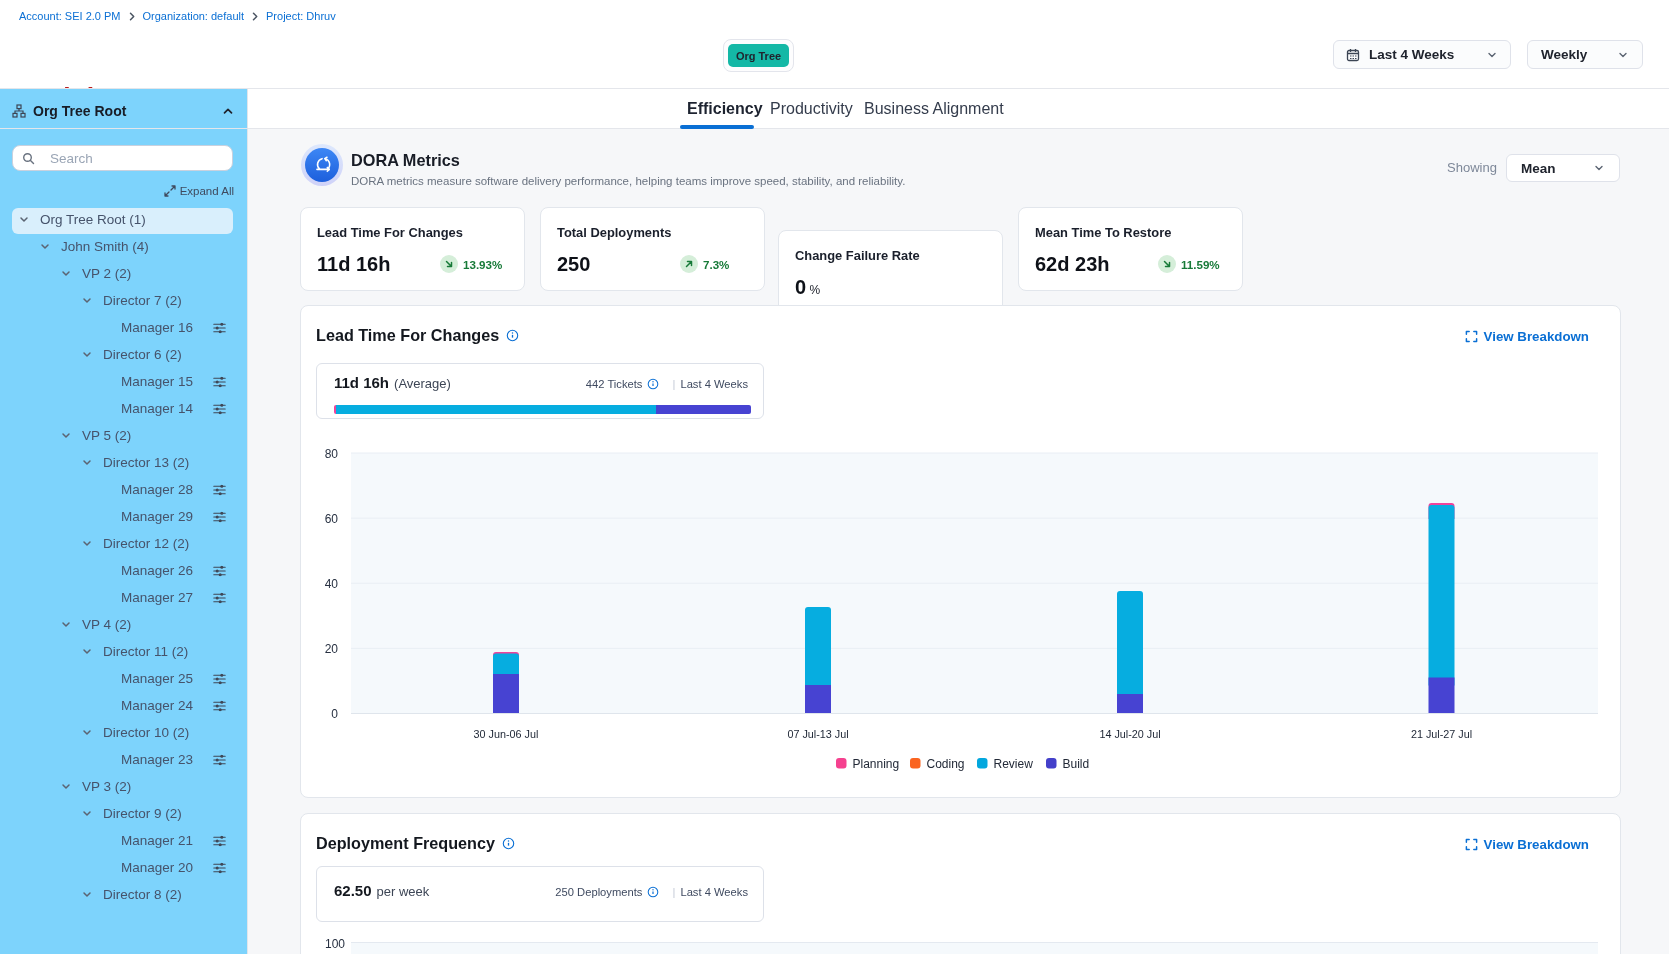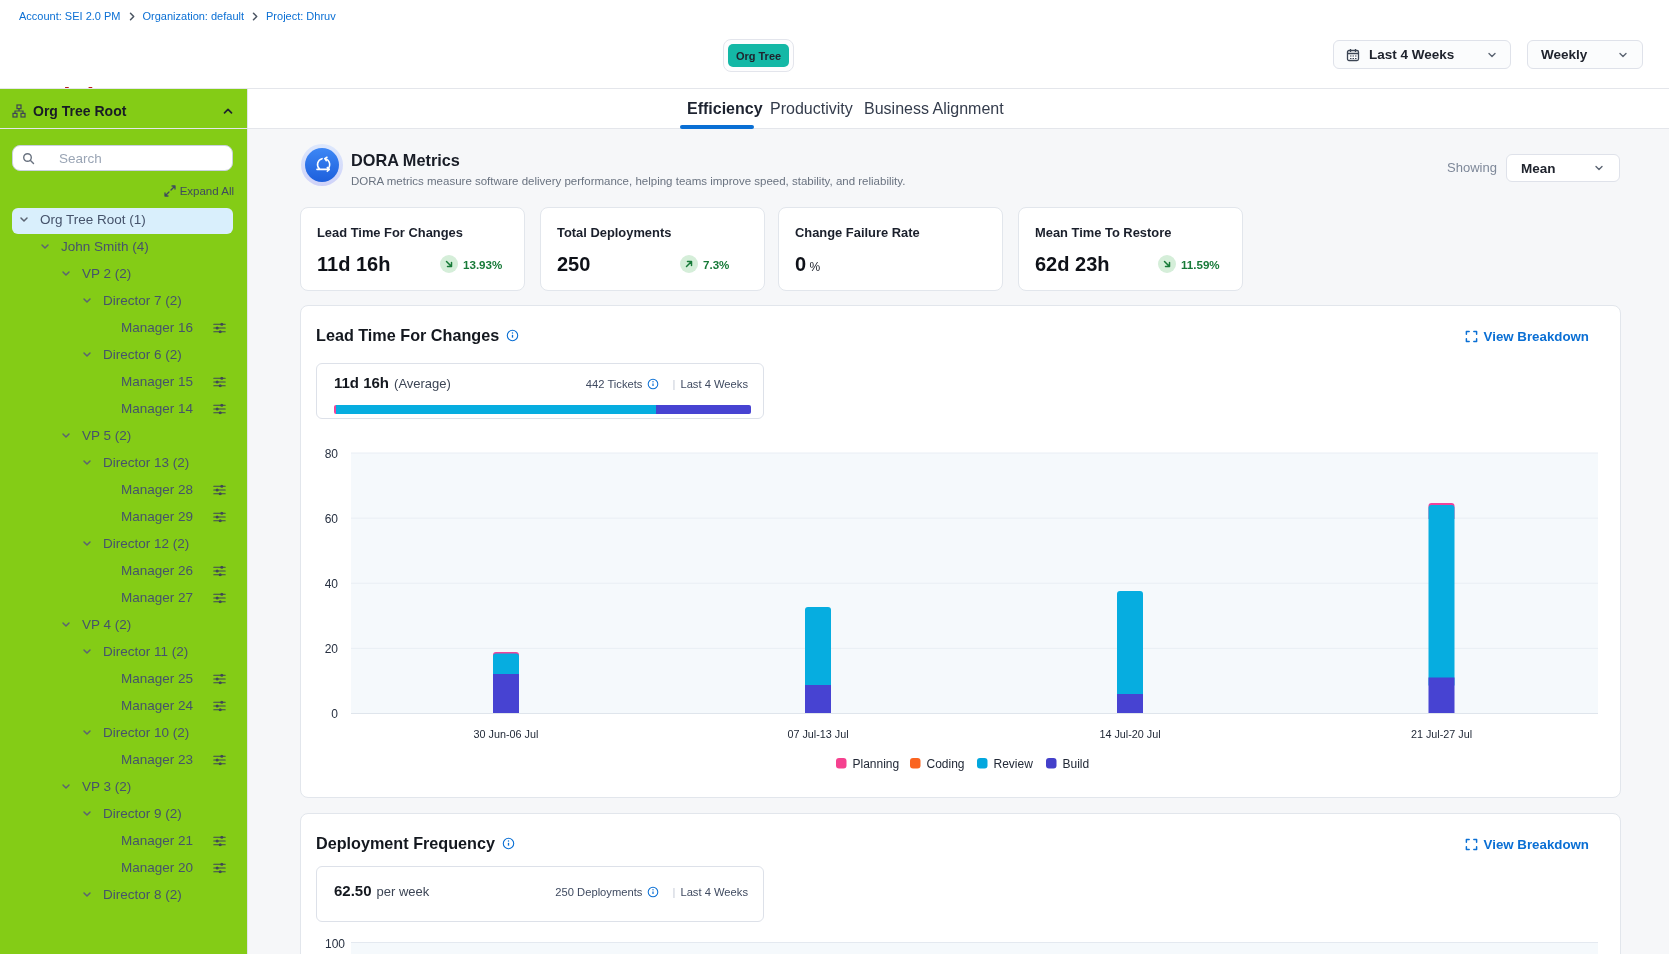--- a/index.html
+++ b/index.html
@@ -11,26 +11,26 @@
 #crumbs .sep { margin:0 7px; display:flex; }
 #h1 { left:25px; top:38px; font-size:26.5px; font-weight:700; color:#b91c1c;margin-top:44px; }
 #seg { left:723px; top:39px; width:71px; height:33px; background:#fdfdfe; border:1px solid #e3e5ec; border-radius:8px; padding:4px; }
 #seg .in { width:100%; height:100%; background:#14b8a6; border-radius:5px; display:flex; align-items:center; justify-content:center; font-size:11px; font-weight:600; color:#20242e; }
 .drop { height:29px; background:#fbfcfd; border:1px solid #dfe2ea; border-radius:6px; display:flex; align-items:center; font-size:13.5px; font-weight:600; color:#20242e; }
 #drop1 { left:1333px; top:40px; width:178px; padding:0 12px; }
 #drop2 { left:1527px; top:40px; width:116px; padding:0 13px; }
 .chev-select { margin-left:auto; }
 #hline1 { left:0; top:88px; width:1669px; height:1px; background:#e4e6eb; }
 
-#sidebar { left:0; top:89px; width:248px; height:865px; background:#84cc16; border-right:1px solid #e2e5ea; }
+#sidebar { left:0; top:89px; width:248px; height:865px; background:#7dd3fc; border-right:1px solid #e2e5ea; }
 #sbhead { left:0; top:0; width:247px; height:40px; border-bottom:1px solid #e4e6eb; display:flex; align-items:center; padding:5px 12px 0; }
 #sbhead .t { font-size:14px; font-weight:700; color:#181c26; margin-left:7px; }
 #sbhead .up { margin-left:auto; }
 #search { left:12px; top:56px; width:221px; height:26px; border:1px solid #c9d1de; border-radius:8px; display:flex; align-items:center; padding:0 9px; background:#fff; }
-#search .ph { color:#9aa5b5; font-size:13.5px; margin-left:24px; }
+#search .ph { color:#9aa5b5; font-size:13.5px; margin-left:15px; }
 #expand { right:13px; top:96px; font-size:11.5px; font-weight:500; color:#3f4a5e; display:flex; align-items:center; gap:4px; }
 #tree { left:0; top:118px; width:247px; }
 .trow { position:relative; height:27px; width:247px; font-size:13.5px; color:#46536b; }
 .trow .lbl { position:absolute; top:calc(50% - 2px); transform:translateY(-50%); white-space:nowrap; }
 .trow .cv { position:absolute; top:50%; transform:translateY(-50%); }
 .trow .flt { position:absolute; left:213px; top:50%; transform:translateY(-50%); }
 .trow.sel::before { content:""; position:absolute; left:12px; right:14px; top:0.5px; bottom:0.5px; background:#d9effc; border-radius:6px; }
 .trow * { position:relative; }
 
 #tabrow { left:248px; top:89px; width:1421px; height:40px; background:#fff; border-bottom:1px solid #e4e6eb; }
@@ -365,21 +365,21 @@
       <div class="mv">250</div>
     <div class="badge">
         <span class="c">
           <svg width="10" height="10" viewBox="0 0 10 10" fill="none" stroke="#177a38" stroke-width="1.5" stroke-linecap="round" stroke-linejoin="round">
             <path d="M2.5 7.5l5-5M3.5 2.5h4v4"></path>
           </svg>
         </span>
         <span class="p">7.3%</span>
       </div>
   </div>
-  <div class="mcard" style="left:530px;">
+  <div class="mcard" style="left:530px;margin-top:23px;">
     <div class="mt">Change Failure Rate</div>
       <div class="mv">0<span style="font-size:12px; font-weight:400; color:#20242e;"> %</span></div>
   </div>
   <div class="mcard" style="left:770px;">
     <div class="mt">Mean Time To Restore</div>
       <div class="mv">62d 23h</div>
     <div class="badge">
         <span class="c">
           <svg width="10" height="10" viewBox="0 0 10 10" fill="none" stroke="#177a38" stroke-width="1.5" stroke-linecap="round" stroke-linejoin="round">
             <path d="M2.5 2.5l5 5M7.5 3.5v4h-4"></path>

